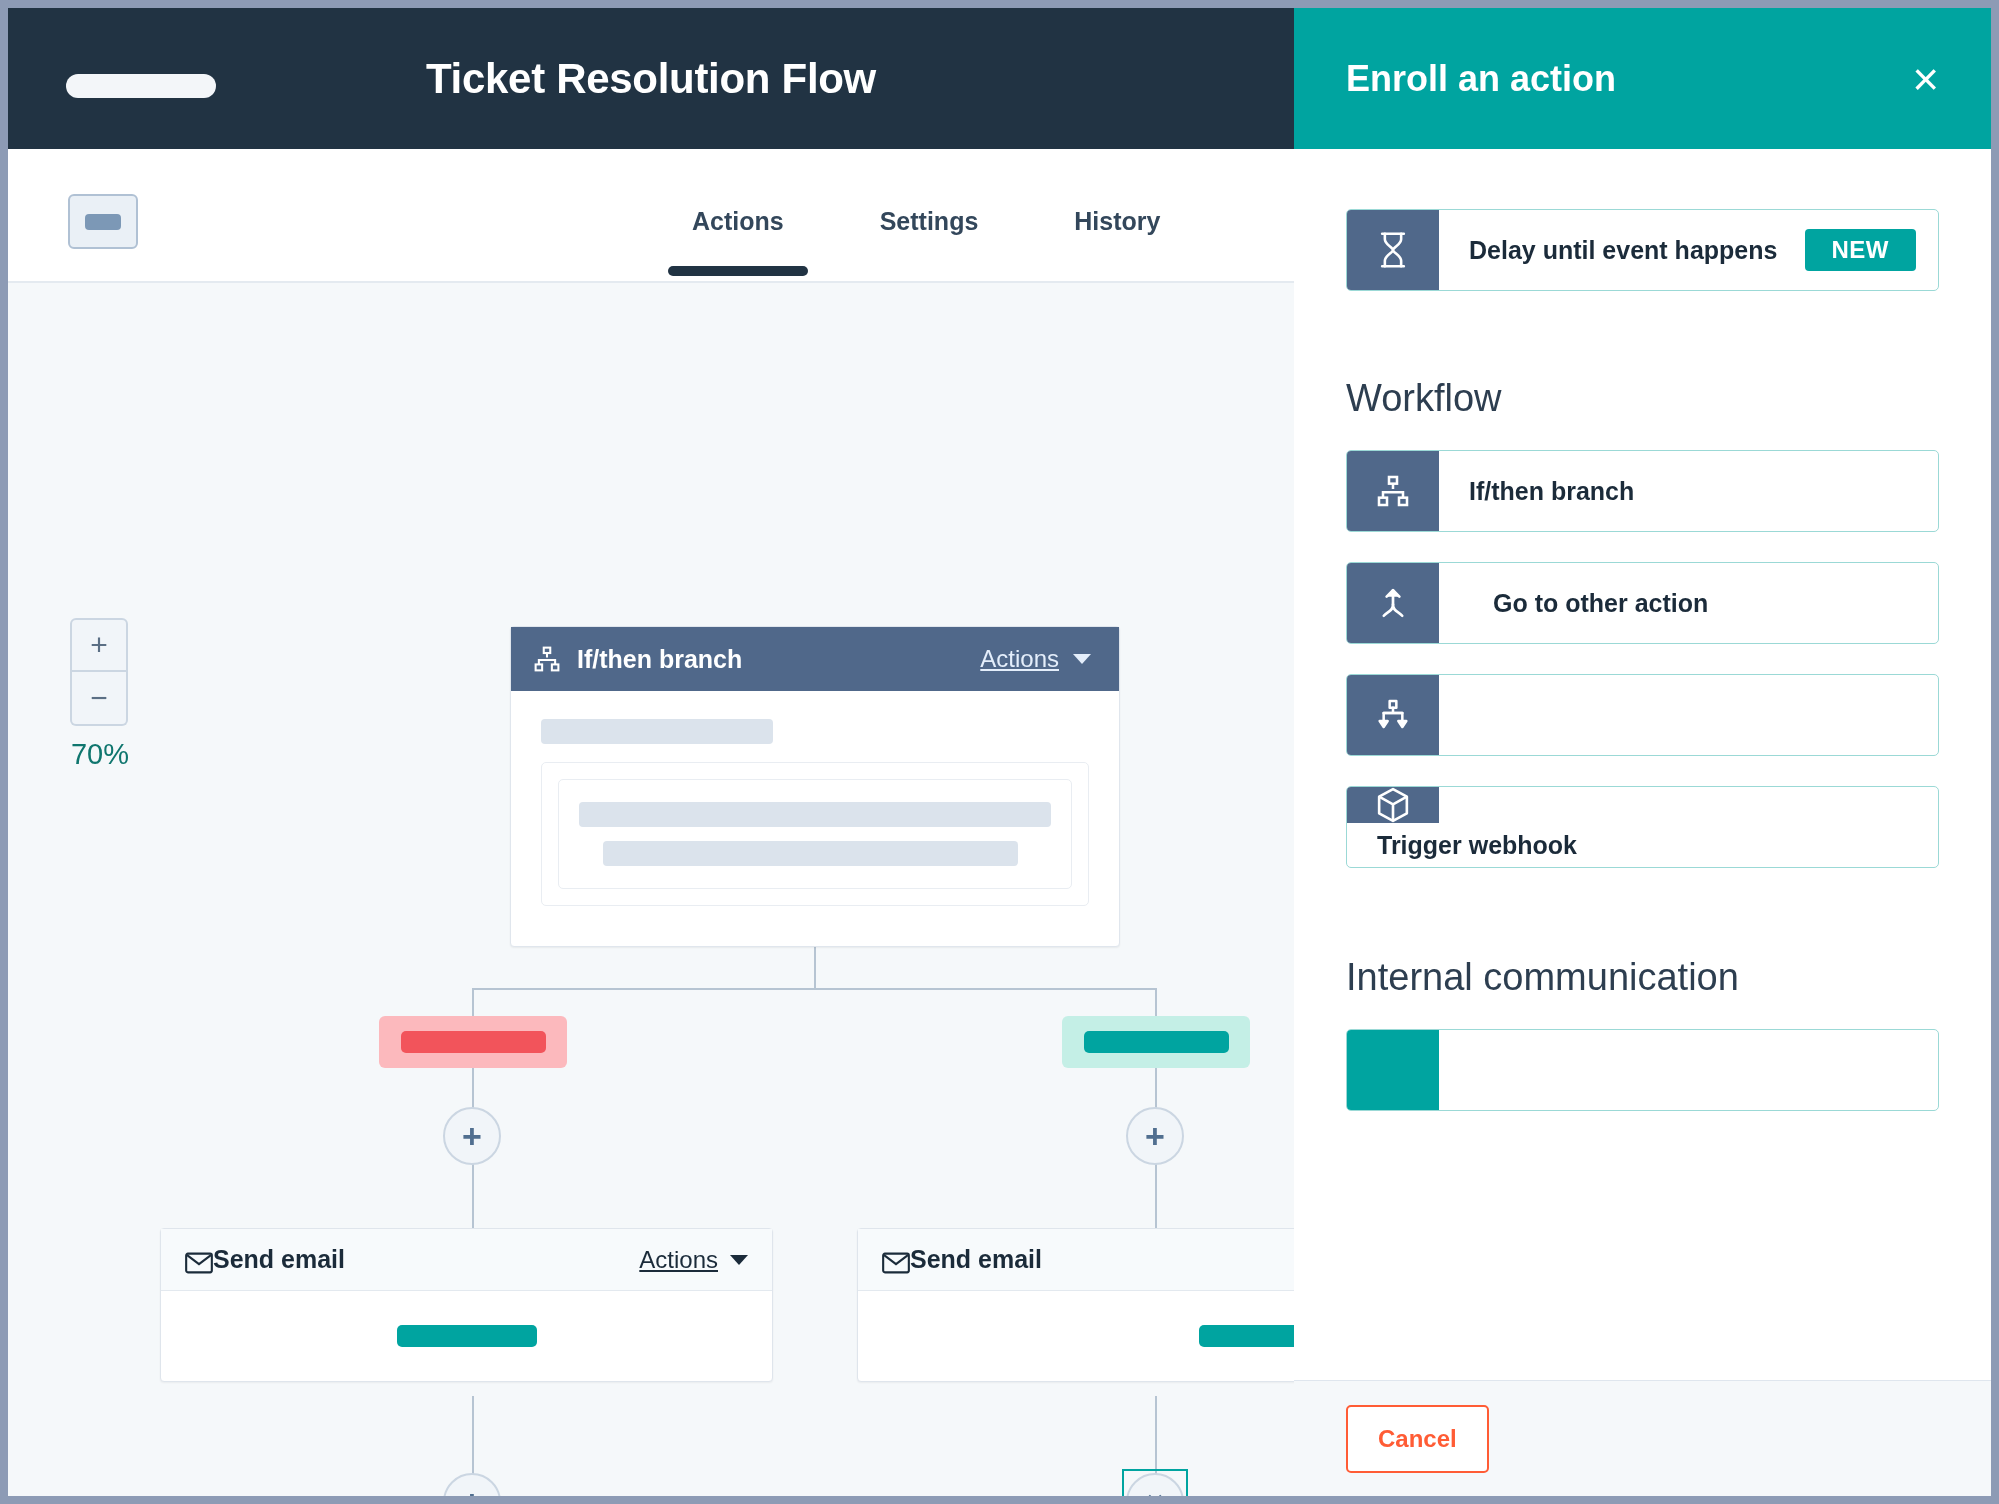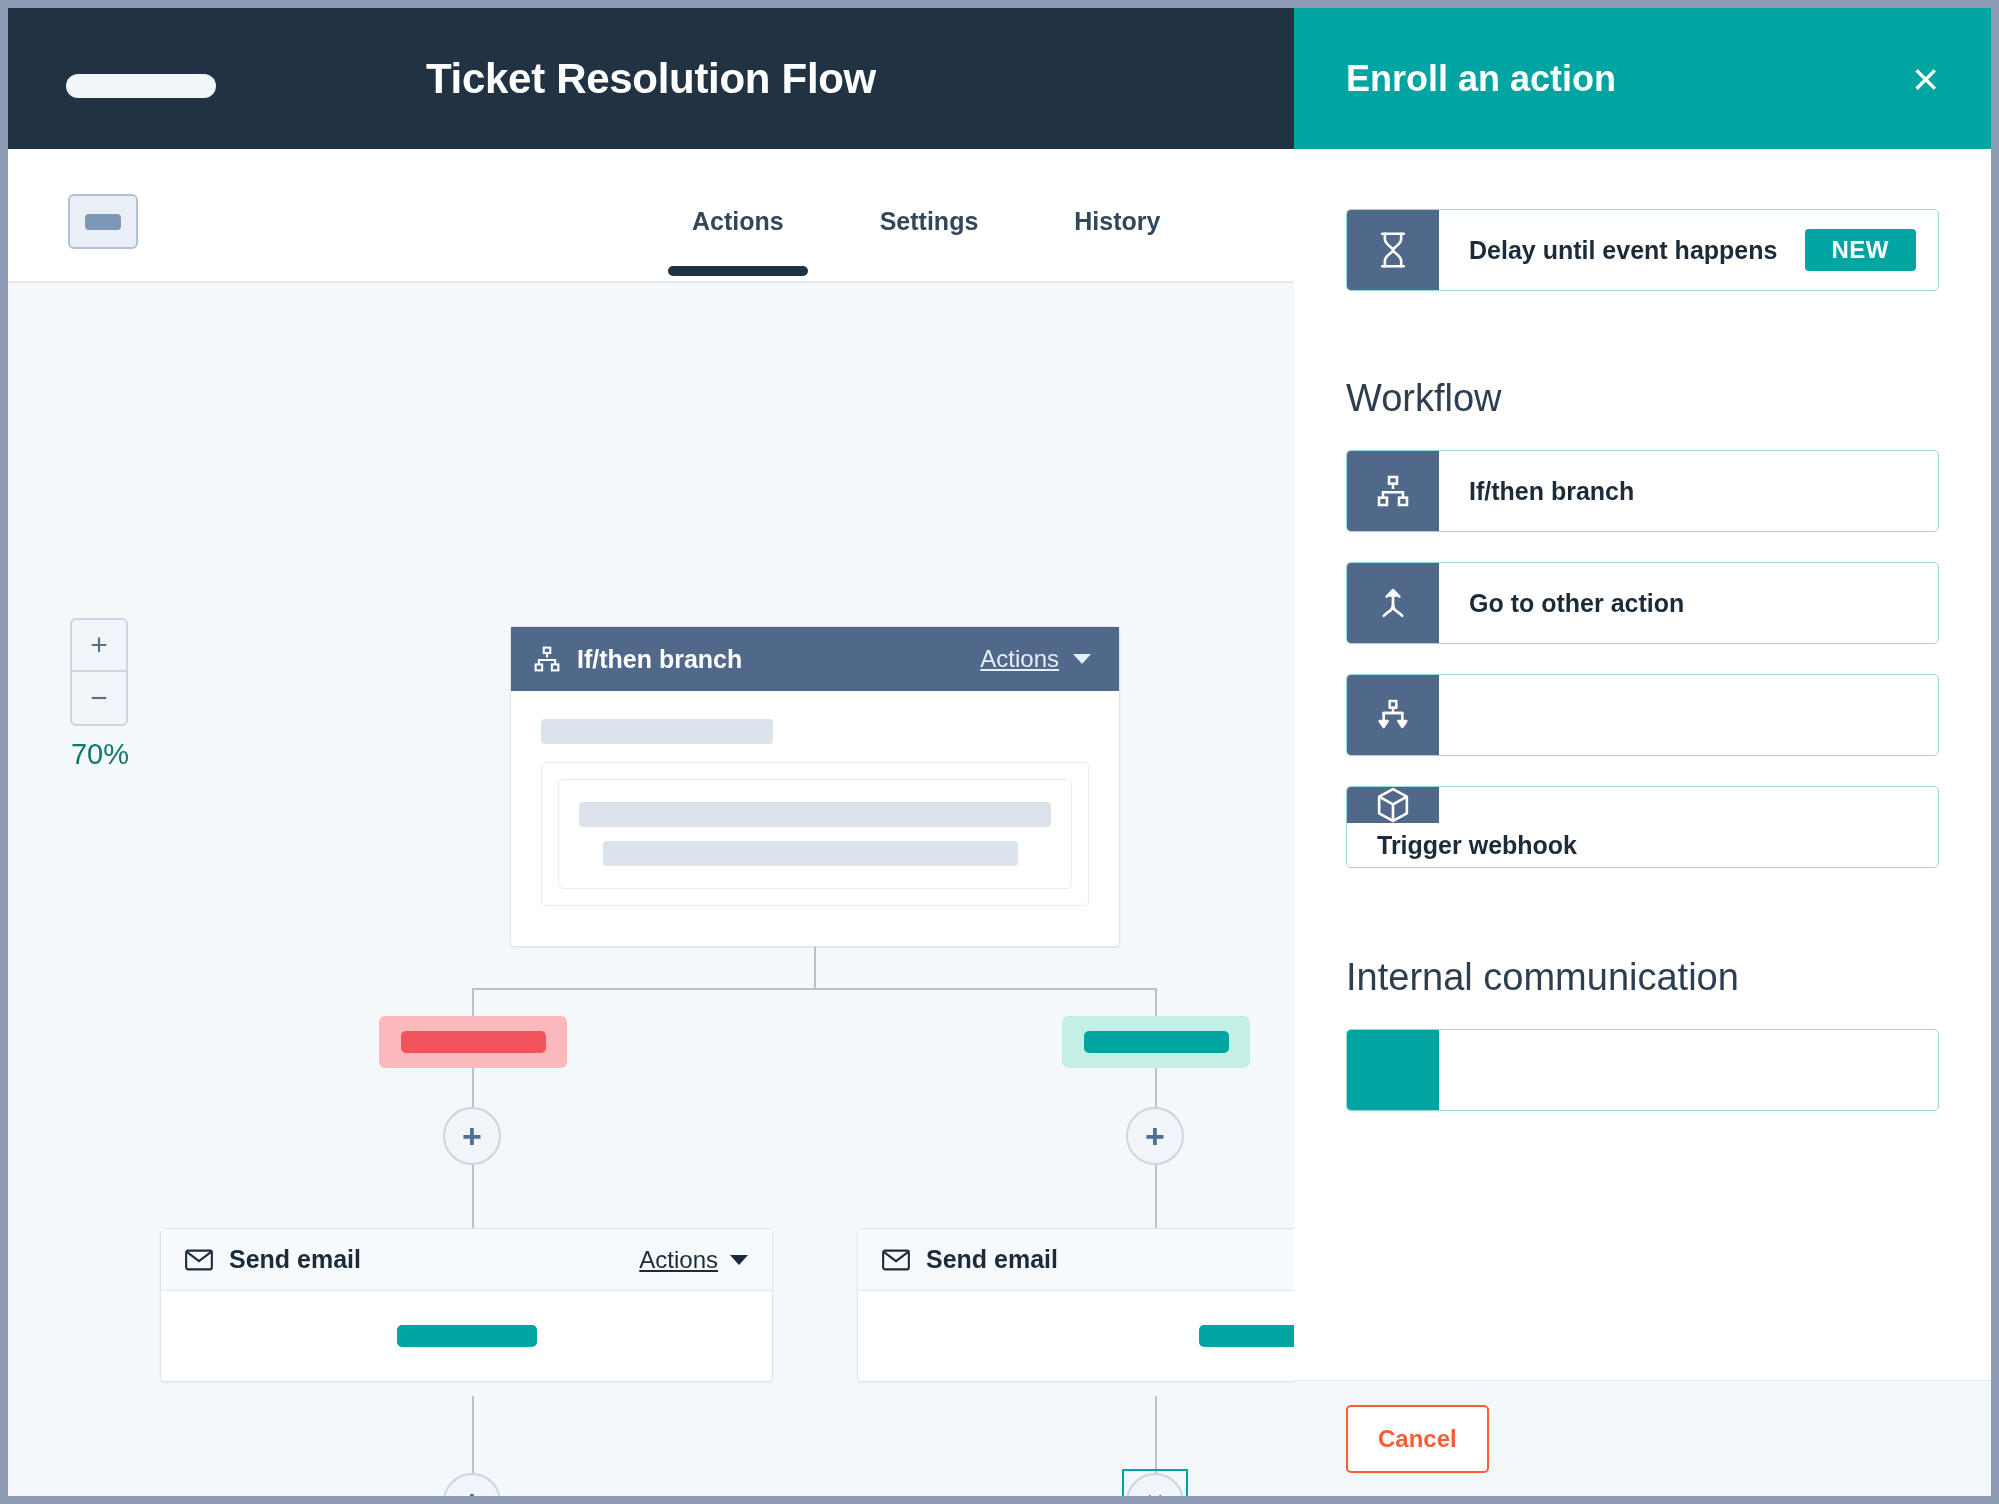--- a/index.html
+++ b/index.html
@@ -140,21 +140,21 @@
   
   .step-card {
     position: absolute; background: #ffffff;
     border: 1px solid #dfe5ec; border-radius: 4px;
     box-shadow: 0 1px 2px rgba(0,0,0,.05);
   }
   .step-head {
     height: 62px; background: #f7fafc; border-bottom: 1px solid #e3e9ef;
     display: flex; align-items: center; padding: 0 24px; justify-content: space-between;
   }
-  .step-head-left { display:flex; align-items:center; gap: 16px; }
+  .step-head-left { display:flex; align-items:flex-end; }
   .step-title { font-size: 25px; font-weight: bold; color: #1b2b3a; }
   .step-actions { color:#1b2b3a; font-size: 24px; text-decoration: underline; display:flex; align-items:center; gap:12px; cursor:pointer; }
   .step-body { height: 90px; display:flex; align-items:center; justify-content:center; }
   .teal-bar { background:#00a4a0; border-radius:5px; height: 22px; }
 
   
   .panel {
     position: relative;
     width: 697px; height: 100%;
     background: #ffffff;
@@ -366,21 +366,21 @@
             <rect x="1.5" y="17" width="6" height="5.5"></rect>
             <rect x="16.5" y="17" width="6" height="5.5"></rect>
             <path d="M12 6.5v4M4.5 17v-4h15v4M4.5 13h15"></path>
           </svg>
         </div>
         <div class="ai-label">
           <span>If/then branch</span>
         </div>
       </div>
 
-      <div class="action-item" style="margin-top:30px;">
+      <div class="action-item" style="margin-top:30px;gap:24px;">
         <div class="ai-icon slate">
           <svg width="34" height="34" viewBox="0 0 24 24" fill="none" stroke="#ffffff" stroke-width="1.9" stroke-linecap="round">
             <path d="M12 3v10"></path>
             <path d="M7.5 7.5 12 3l4.5 4.5" fill="#ffffff" stroke-linejoin="round"></path>
             <path d="M12 13c0 5-4 5-6.5 8M12 13c0 5 4 5 6.5 8"></path>
           </svg>
         </div>
         <div class="ai-label">
           <span>Go to other action</span>
         </div>

